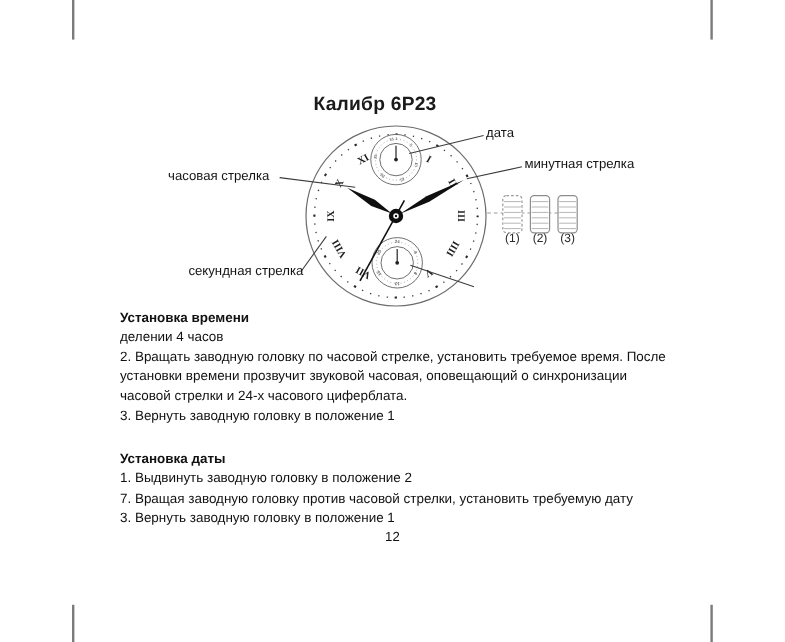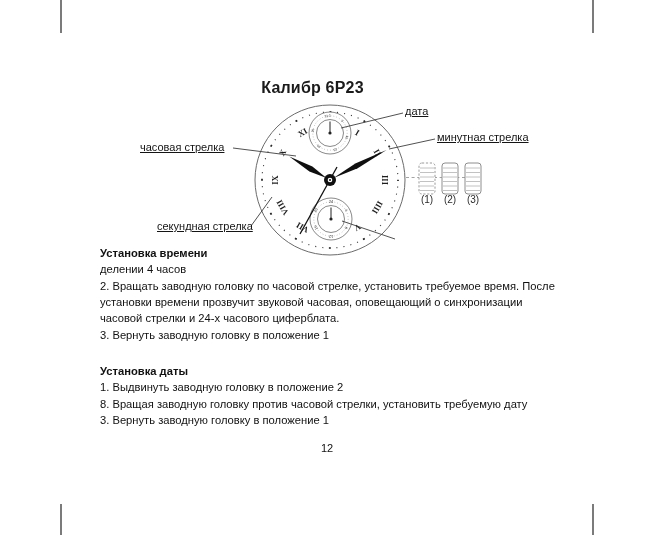--- a/index.html
+++ b/index.html
@@ -10,31 +10,31 @@
   .corner-mark{position:absolute;width:2px;background:#7b7b7b;}
   .mark-tl{left:60px;top:0;height:33px;}
   .mark-tr{left:592px;top:0;height:33px;}
   .mark-bl{left:60px;top:504px;height:31px;}
   .mark-br{left:592px;top:504px;height:31px;}
   .title{
     position:absolute;left:0;top:79px;width:720px;text-align:center;
     font-size:16px;font-weight:bold;letter-spacing:.2px;
   }
   .diagram-svg{position:absolute;left:0;top:0;width:654px;height:535px;}
-  .callout{position:absolute;font-size:11px;white-space:nowrap;color:#141414;text-decoration:underline;}
+  .callout{position:absolute;font-size:11px;white-space:nowrap;color:#141414;}
   .lbl-date{left:405px;top:105px;}
   .lbl-minute{left:437px;top:131px;}
   .lbl-hour{left:140px;top:141px;}
   .lbl-second{left:157px;top:220px;}
   .lbl-dial24{left:397px;top:233px;}
   .crown-label{position:absolute;width:18px;text-align:center;font-size:10px;top:194px;color:#2a2a2a;}
   .crown-label.c1{left:418px;}
   .crown-label.c2{left:441px;}
   .crown-label.c3{left:464px;}
-  .textblock{position:absolute;left:100px;width:472px;font-size:11.2px;line-height:16.35px;color:#111;}
+  .textblock{position:absolute;left:100px;width:472px;font-size:11.2px;line-height:16.35px;color:#111;margin-top:12px;}
   .sec1{top:245px;}
   .sec2{top:363px;}
   .tb-heading{font-weight:bold;}
   .note-label{font-weight:bold;}
   .page-number{position:absolute;left:0;top:442px;width:654px;text-align:center;font-size:11px;color:#111;}
   .roman{font-family:"Liberation Serif",serif;font-weight:bold;}
 </style>
 </head>
 <body>
 
@@ -170,19 +170,19 @@
     <div>делении 4 часов</div>
     <div>2. Вращать заводную головку по часовой стрелке, установить требуемое время. После</div>
     <div>установки времени прозвучит звуковой часовая, оповещающий о синхронизации</div>
     <div>часовой стрелки и 24-х часового циферблата.</div>
     <div>3. Вернуть заводную головку в положение 1</div>
   </div>
 
   <div class="textblock sec2">
     <div class="tb-heading">Установка даты</div>
     <div>1. Выдвинуть заводную головку в положение 2</div>
-    <div>8. Вращая заводную головку против часовой стрелки, установить требуемую дату</div>
+    <div>7. Вращая заводную головку против часовой стрелки, установить требуемую дату</div>
     <div>3. Вернуть заводную головку в положение 1</div>
   </div>
 
   <div class="page-number">12</div>
 
 </div>
 
 </body></html>

